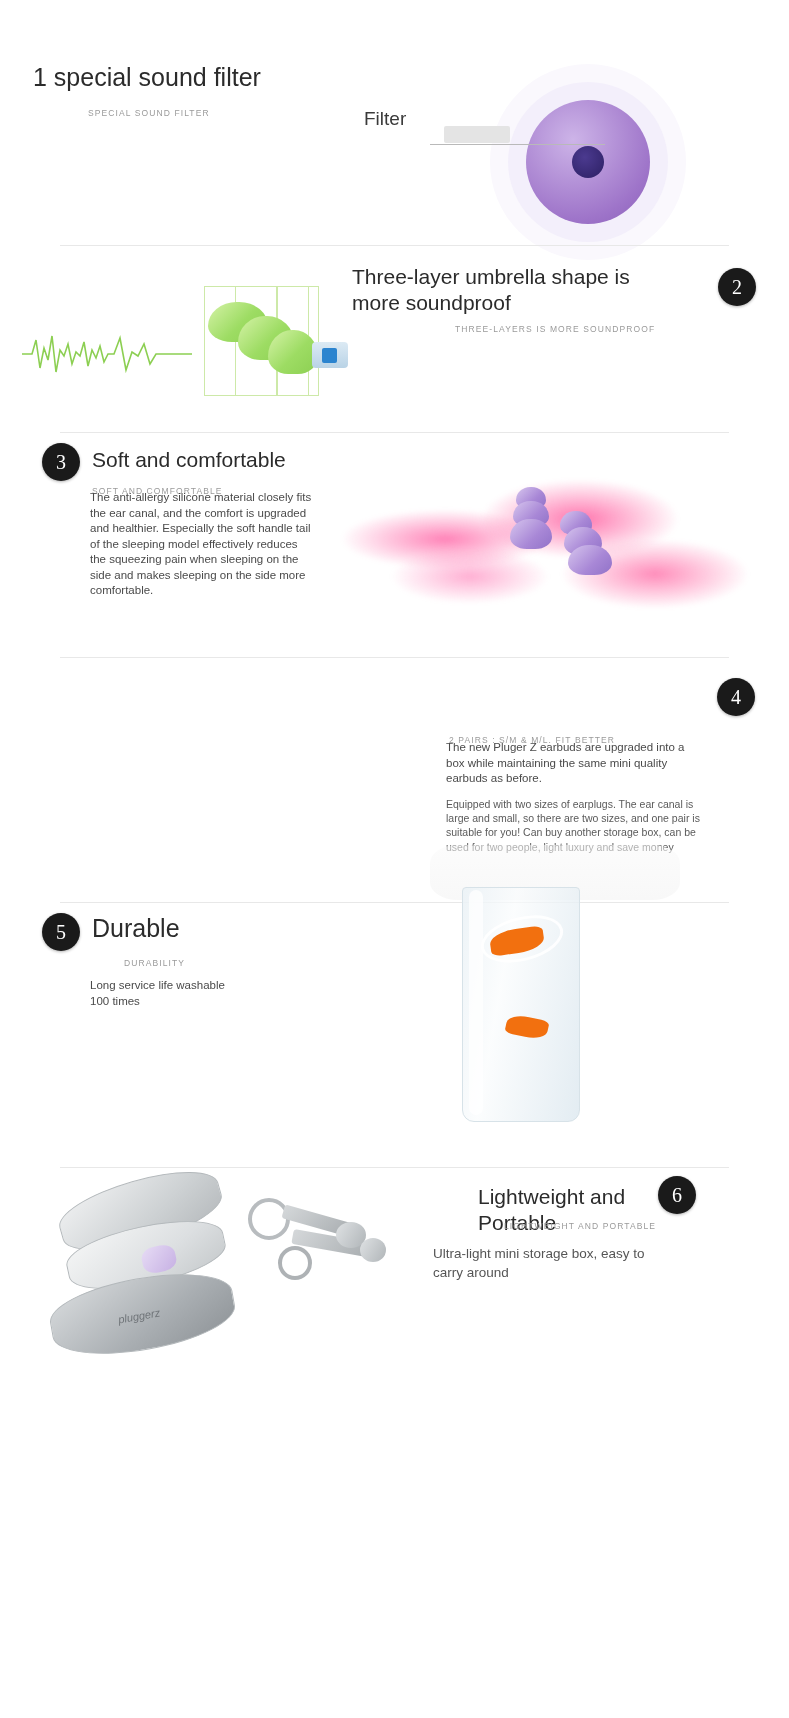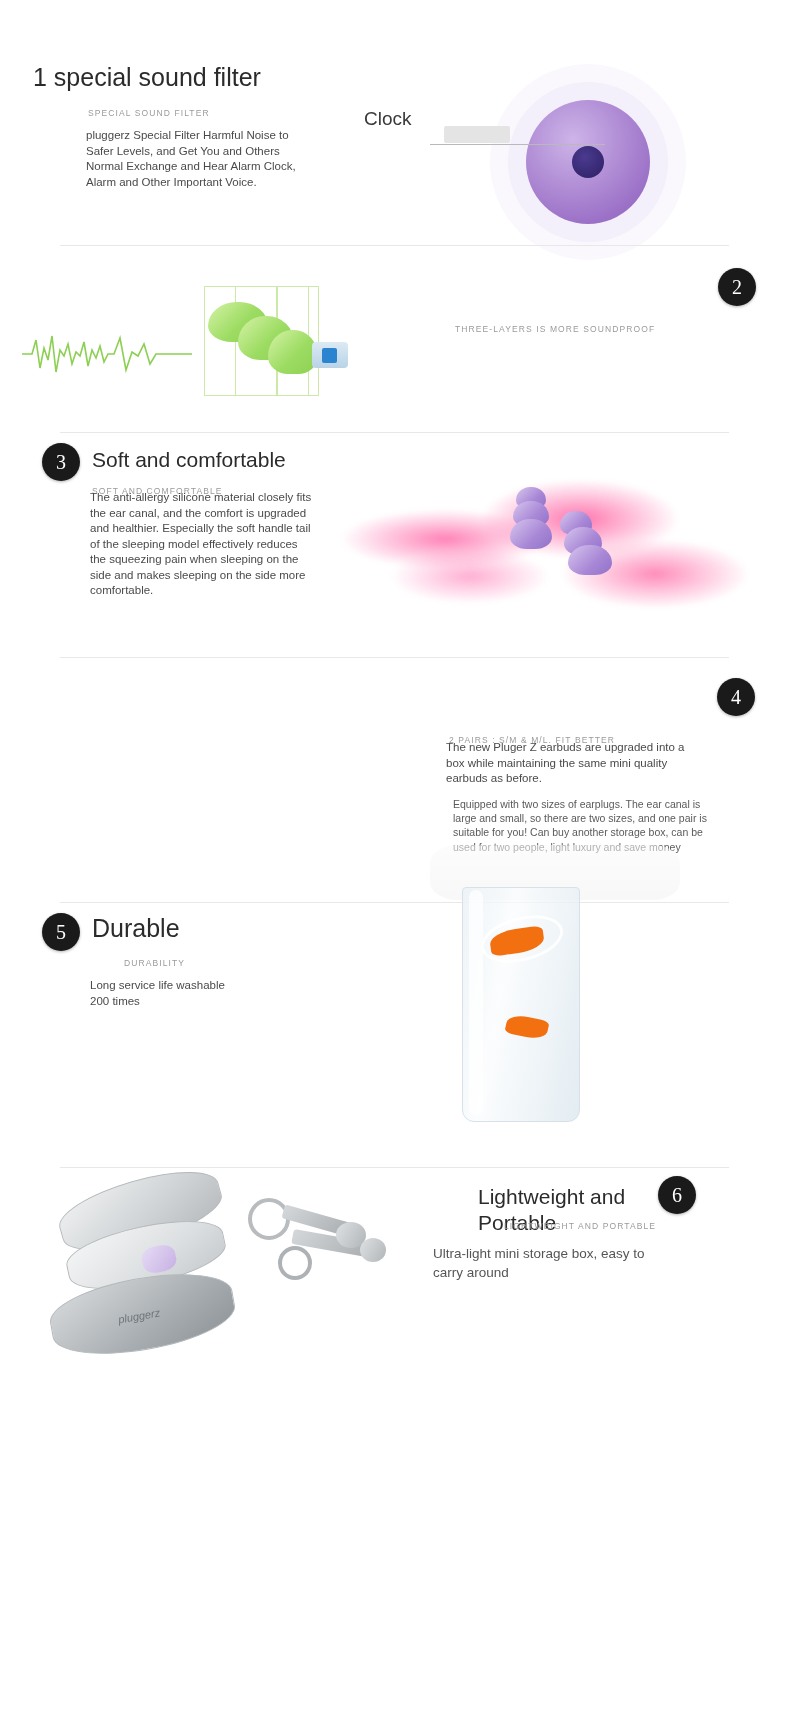--- a/index.html
+++ b/index.html
@@ -194,21 +194,21 @@
   .plugB .pcone:nth-child(1){ left: 230px; top: 72px;  width: 32px; height: 24px;}
   .plugB .pcone:nth-child(2){ left: 234px; top: 88px;  width: 38px; height: 28px;}
   .plugB .pcone:nth-child(3){ left: 238px; top: 106px; width: 44px; height: 30px;}
 
   
   #sec4 { height: 245px; }
   #sec4 .badge { left: 717px; top: 18px; }
   #sec4 .title { position: absolute; left: 376px; top: 24px; }
   #sec4 .caps  { position: absolute; left: 449px; top: 60px; margin-top: 15px; }
   #sec4 .para1 { position: absolute; left: 446px; top: 80px; width: 252px; }
-  #sec4 .para2 { position: absolute; left: 446px; top: 137px; width: 258px; margin-left: 7px; }
+  #sec4 .para2 { position: absolute; left: 446px; top: 137px; width: 258px; }
   .box-ghost {
     position: absolute; left: 430px; top: 185px;
     width: 250px; height: 55px;
     background: linear-gradient(180deg, #fafafa, #f2f2f2);
     border-radius: 28px/18px;
     opacity: .55;
   }
 
   
   #sec5 { height: 265px; }
@@ -292,36 +292,36 @@
   }
 </style>
 </head>
 <body>
 
 <div class="page">
 
   <div class="section" id="sec1">
     <h1 class="head-big title">1 special sound filter</h1>
     <p class="sub-caps caps">SPECIAL SOUND FILTER</p>
-    <p class="body-txt para">pluggerz Special Filter Harmful Noise to Safer Levels, and Get You and Others Normal Exchange and Hear Alarm Clock, Alarm and Other Important Voice.</p>
-    <div class="filter-label">Clock</div>
+    <div class="filter-label">Filter</div>
 
     <div class="filter-art">
       <div class="ring ring1"></div>
       <div class="ring ring2"></div>
       <div class="ring ring3"></div>
       <div class="ring ring4"></div>
       <div class="filter-line"></div>
       <div class="filter-tab"></div>
     </div>
     <div class="divider" style="top: 245px;"></div>
   </div>
 
   <div class="section" id="sec2">
     <div class="badge">2</div>
+    <h2 class="head-mid title">Three-layer umbrella shape is more soundproof</h2>
     <p class="sub-caps caps">THREE-LAYERS IS MORE SOUNDPROOF</p>
 
     <div class="plug-art">
       <svg class="wave" viewBox="0 0 170 48">
         <polyline points="0,24 10,24 14,10 18,38 22,18 26,30 30,6 34,42 38,20 42,26 46,14 50,34 54,22 58,26 62,12 66,36 70,20 74,28 78,16 82,32 86,24 92,24 98,8 104,40 110,22 116,26 122,14 128,34 134,24 142,24 150,24 160,24 170,24" fill="none" stroke="#8ccf52" stroke-width="1.6"></polyline>
       </svg>
       <div class="grid-box gb1"></div>
       <div class="grid-box gb2"></div>
       <div class="grid-box gb3"></div>
       <div class="cone cone1"></div>
@@ -364,21 +364,21 @@
     <p class="body-txt para1">The new Pluger Z earbuds are upgraded into a box while maintaining the same mini quality earbuds as before.</p>
     <p class="body-txt-sm para2">Equipped with two sizes of earplugs. The ear canal is large and small, so there are two sizes, and one pair is suitable for you! Can buy another storage box, can be used for two people, light luxury and save money</p>
     <div class="box-ghost"></div>
     <div class="divider" style="top: 242px;"></div>
   </div>
 
   <div class="section" id="sec5">
     <div class="badge">5</div>
     <h2 class="head-big title">Durable</h2>
     <p class="sub-caps caps">DURABILITY</p>
-    <p class="body-txt para">Long service life washable 200 times</p>
+    <p class="body-txt para">Long service life washable 100 times</p>
 
     <div class="glass-art">
       <div class="glass"></div>
       <div class="swirl"></div>
       <div class="fish fish1"></div>
       <div class="fish fish2"></div>
     </div>
     <div class="divider" style="top: 262px;"></div>
   </div>
 

